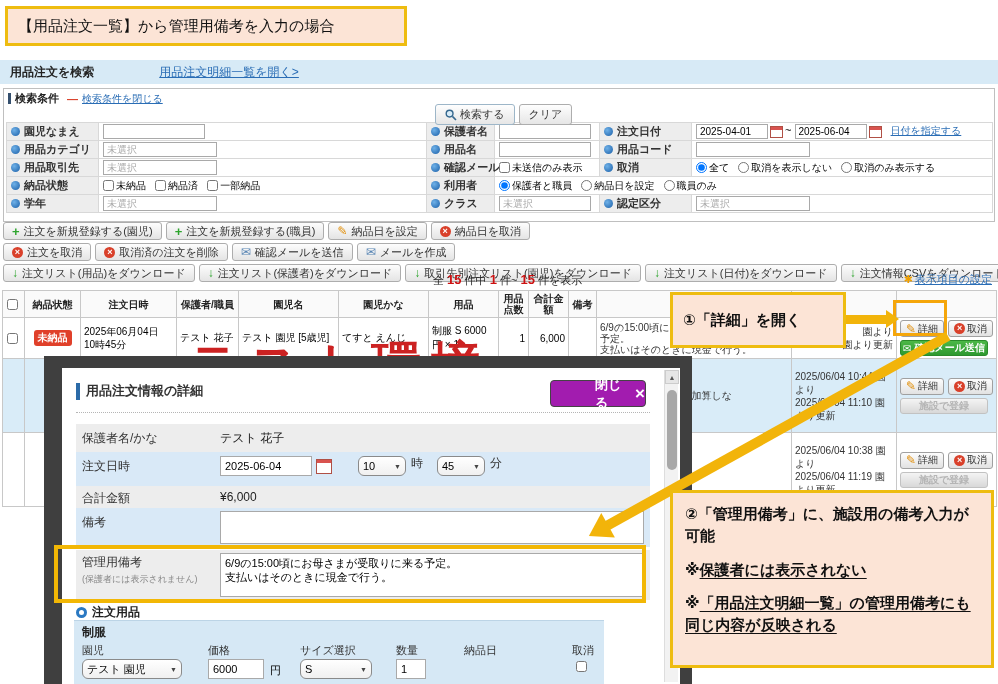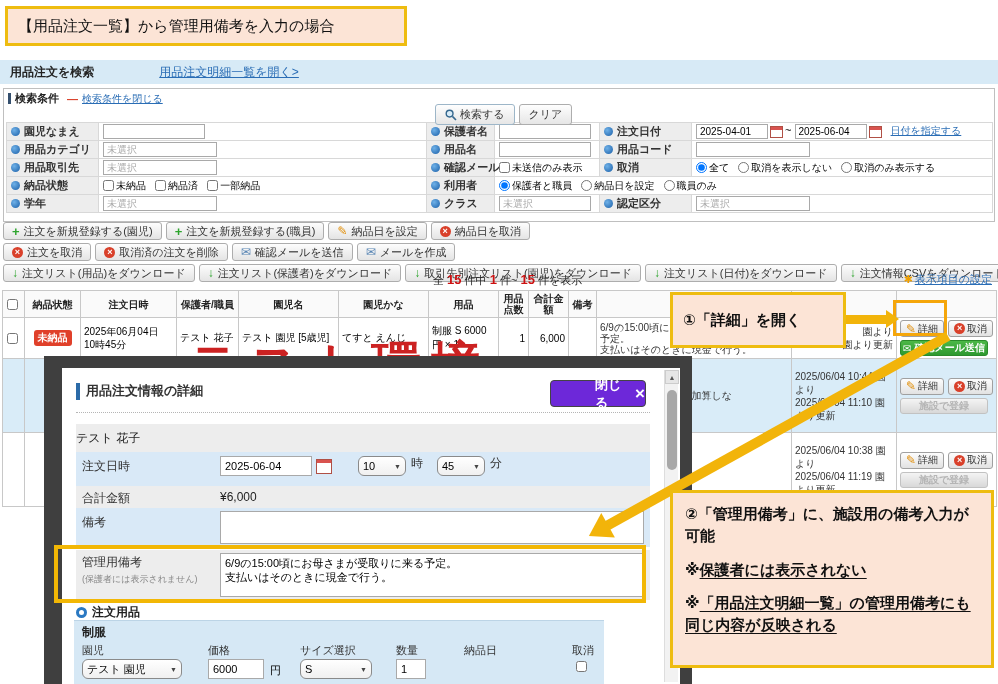--- a/index.html
+++ b/index.html
@@ -71,21 +71,21 @@
 
   
   .watermark { position:absolute; left:188px; top:332px; z-index:5; font-size:50px; font-weight:bold; color:#c22; letter-spacing:10px; white-space:nowrap; }
 
   
   .modal-frame { position:absolute; left:44px; top:356px; width:648px; height:328px; background:#3f3f3f; z-index:40; }
   .modal { position:absolute; left:18px; top:12px; width:618px; height:388px; background:#fff; }
   .m-titlebar { position:absolute; left:14px; top:14px; display:flex; align-items:center; }
   .m-bar { width:4px; height:17px; background:#2b6ba8; margin-right:6px; }
   .m-title { font-size:13px; font-weight:bold; color:#333; }
-  .m-close { position:absolute; left:488px; top:12px; width:96px; height:27px; background:#6d28d9; border:1px solid #444; border-radius:4px; color:#fff; font-size:13px; font-weight:bold; display:flex; align-items:center; justify-content:center; gap:8px; cursor:pointer;padding-left:44px; }
+  .m-close { position:absolute; left:488px; top:12px; width:96px; height:27px; background:#a21caf; border:1px solid #444; border-radius:4px; color:#fff; font-size:13px; font-weight:bold; display:flex; align-items:center; justify-content:center; gap:8px; cursor:pointer;padding-left:44px; }
   .m-close .x { font-size:17px; font-weight:bold; }
   .m-sep { position:absolute; left:14px; top:44px; width:574px; border-top:1px dotted #b5b5b5; }
   .m-row { position:absolute; left:14px; width:574px; display:flex; align-items:flex-start; }
   .m-row .m-label { width:144px; font-size:12px; color:#333; padding:6px 0 0 6px; }
   .g { background:#ededed; }
   .b { background:#d9e9f7; }
   .m-val { font-size:12px; color:#222; padding-top:6px; }
   .m-input { border:1px solid #a9a9a9; height:20px; font-size:11px; padding:0 4px; background:#fff; font-family:inherit; }
   .sel { display:inline-flex; align-items:center; justify-content:space-between; border:1px solid #8a8a8a; border-radius:6px; background:linear-gradient(#fff,#f0f0f0); height:20px; font-size:11px; padding:0 4px; cursor:pointer; }
   .sel .caret { font-size:7px; color:#444; margin-left:5px; }
@@ -433,20 +433,21 @@
         <span class="m-bar"></span>
         <span class="m-title">用品注文情報の詳細</span>
       </div>
       <div class="m-close">
         <span>閉じる</span>
           <span class="x">×</span>
       </div>
       <div class="m-sep"></div>
 
       <div class="m-row g" style="top:56px;height:28px">
+        <div class="m-label">保護者名/かな</div>
         <div class="m-val">テスト 花子</div>
       </div>
       <div class="m-row b" style="top:84px;height:34px">
         <div class="m-label">注文日時</div>
         <input class="m-input" style="width: 92px; margin-top: 4px;" value="2025-06-04">
         <span class="cal" style="width:16px;height:15px;margin:7px 4px 0 4px"></span>
         <span class="sel" style="width:48px;margin:4px 0 0 22px">
             <span>10</span>
             <span class="caret">▼</span>
           </span>

